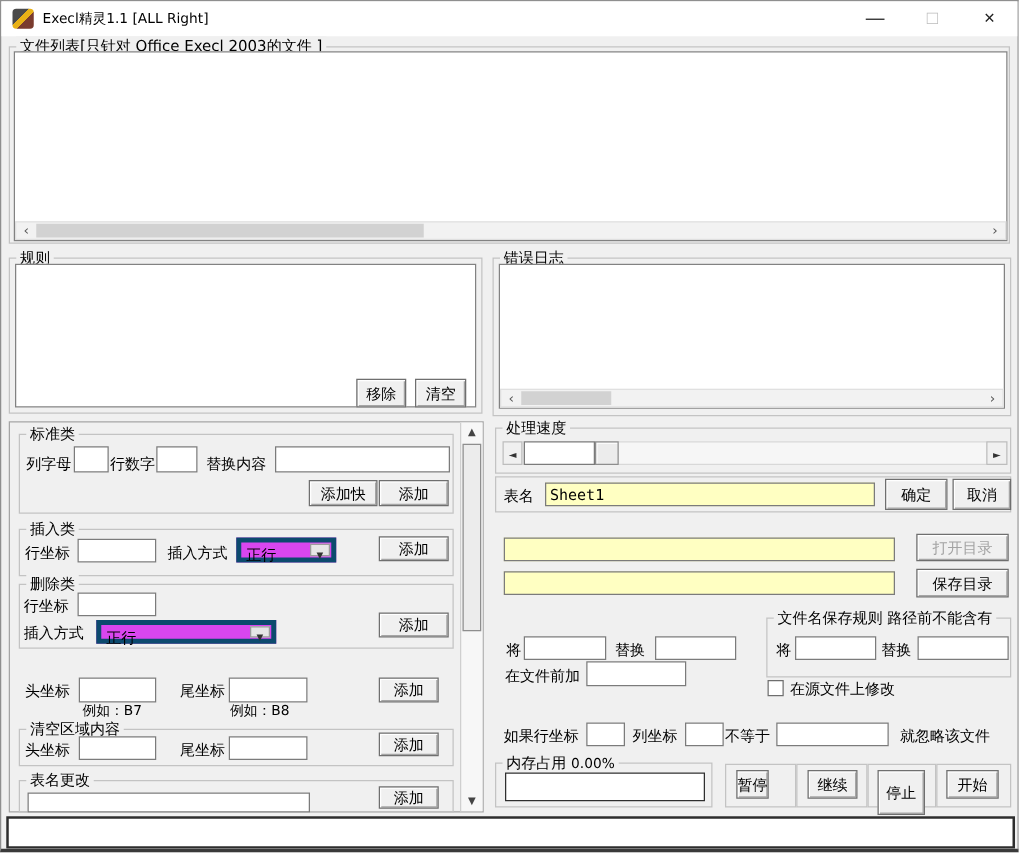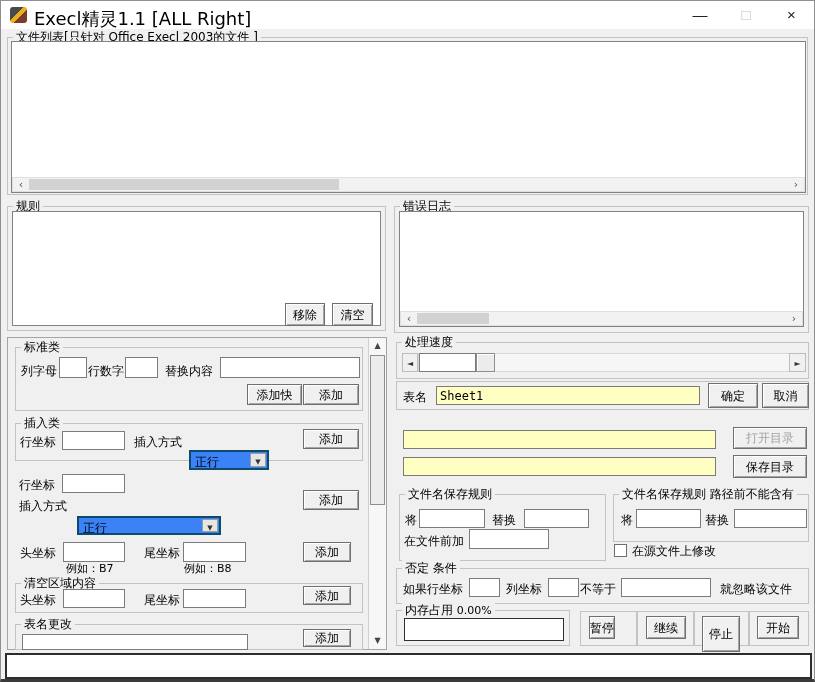--- a/index.html
+++ b/index.html
@@ -6,21 +6,21 @@
   html,body { width:815px; height:682px; }
   body { font-family:"DejaVu Sans","Liberation Sans",sans-serif; font-size:12px; color:#000; }
 
   .window { position:relative; width:815px; height:682px; background:#f0f0f0;
             border:1px solid #8f8f8f; border-bottom:3px solid #3a3a3a; overflow:hidden; }
 
   .titlebar { position:absolute; left:0; top:0; width:100%; height:28px; background:#ffffff; }
   .app-icon { position:absolute; left:9px; top:6px; width:17px; height:16px;
               background:linear-gradient(135deg,#4a4a4a 0 40%,#e8b117 40% 60%,#7a3b2e 60% 100%);
               border-radius:3px; }
-  .title-text { position:absolute; left:33px; top:6px; font-size:18px; white-space:nowrap; }
+  .title-text { position:absolute; left:33px; top:6px; font-size:11px; white-space:nowrap; }
   .cap-btn { position:absolute; top:0; width:46px; height:28px; border:none; background:transparent;
              font-size:15px; color:#222; text-align:center; line-height:28px; }
   .cap-btn.disabled { color:#bdbdbd; }
 
   .group { position:absolute; border:1px solid #c3c3c3; background:transparent; }
   .glabel { position:absolute; top:-9px; left:5px; background:#f0f0f0; padding:0 3px; white-space:nowrap; }
 
   .panel-border { position:absolute; border:1px solid #a5a5a5; }
   .thin-border  { position:absolute; border:1px solid #c3c3c3; }
 
@@ -31,21 +31,21 @@
          font-family:inherit; font-size:12px; text-align:center; padding:0; line-height:1; }
   .btn.disabled { color:#a3a3a3; }
 
   .lbl { position:absolute; white-space:nowrap; }
   .small { font-size:11px; }
 
   input.box { position:absolute; background:#fff; border:1px solid #7b7b7b; font-family:inherit;
               font-size:12px; padding:1px 3px; }
   input.yellow { background:#ffffc2; font-family:"DejaVu Sans Mono","Liberation Mono",monospace; }
 
-  .combo { position:absolute; background:#3b82f6; border:2px solid #0c4a6e;margin-top:20px; }
+  .combo { position:absolute; background:#d946ef; border:4px solid #0c4a6e; }
   .combo-value { position:absolute; left:4px; top:2px; white-space:nowrap; }
   .combo-btn { position:absolute; right:1px; top:1px; bottom:1px; width:16px; background:#e6e6e6;
                border:1px solid #9c9c9c; text-align:center; }
   .combo-arrow { font-size:7px; line-height:16px; color:#333; display:block; }
 
   .hsb { position:absolute; background:#f2f2f2; border:1px solid #e0e0e0; }
   .hsb-arrow { position:absolute; top:0; bottom:0; width:16px; color:#555; font-size:11px;
                text-align:center; line-height:13px; }
   .hsb-thumb { position:absolute; top:1px; bottom:1px; background:#d2d2d2; }
 
@@ -127,20 +127,23 @@
   <input class="box" style="left: 61px; top: 430px; width: 63px; height: 19px;" value="">
   <span class="lbl" style="left:133px;top:433px">插入方式</span>
   <div class="combo" style="left:188px;top:429px;width:80px;height:20px">
     <span class="combo-value">正行</span>
     <span class="combo-btn">
         <span class="combo-arrow">▼</span>
       </span>
   </div>
   <button class="btn" style="left:302px;top:428px;width:56px;height:20px">添加</button>
 
+  <div class="group" style="left:14px;top:466px;width:348px;height:52px">
+    <span class="glabel">删除类</span>
+  </div>
   <span class="lbl" style="left:18px;top:476px">行坐标</span>
   <input class="box" style="left: 61px; top: 473px; width: 63px; height: 19px;" value="">
   <span class="lbl" style="left:18px;top:497px">插入方式</span>
   <div class="combo" style="left:76px;top:495px;width:144px;height:19px">
     <span class="combo-value">正行</span>
     <span class="combo-btn">
         <span class="combo-arrow">▼</span>
       </span>
   </div>
   <button class="btn" style="left:302px;top:489px;width:56px;height:20px">添加</button>
@@ -187,44 +190,38 @@
   <span class="lbl" style="left:402px;top:388px">表名</span>
   <input class="box yellow" style="left: 435px; top: 385px; width: 264px; height: 19px;" value="Sheet1">
   <button class="btn" style="left:707px;top:382px;width:50px;height:25px">确定</button>
   <button class="btn" style="left:761px;top:382px;width:47px;height:25px">取消</button>
 
   <input class="box yellow" style="left: 402px; top: 429px; width: 313px; height: 19px;" value="">
   <input class="box yellow" style="left: 402px; top: 456px; width: 313px; height: 19px;" value="">
   <button class="btn disabled" style="left:732px;top:426px;width:74px;height:22px">打开目录</button>
   <button class="btn" style="left:732px;top:454px;width:74px;height:23px">保存目录</button>
 
-  <div class="group" style="left:398px;top:493px;width:207px;height:67px">
-    <span class="glabel">文件名保存规则</span>
-  </div>
   <span class="lbl" style="left:404px;top:511px">将</span>
   <input class="box" style="left: 418px; top: 508px; width: 66px; height: 19px;" value="">
   <span class="lbl" style="left:491px;top:511px">替换</span>
   <input class="box" style="left: 523px; top: 508px; width: 65px; height: 19px;" value="">
   <span class="lbl" style="left:403px;top:532px">在文件前加</span>
   <input class="box" style="left: 468px; top: 528px; width: 80px; height: 20px;" value="">
 
   <div class="group" style="left:612px;top:493px;width:196px;height:48px">
     <span class="glabel">文件名保存规则 路径前不能含有</span>
   </div>
   <span class="lbl" style="left:620px;top:511px">将</span>
   <input class="box" style="left: 635px; top: 508px; width: 65px; height: 19px;" value="">
   <span class="lbl" style="left:704px;top:511px">替换</span>
   <input class="box" style="left: 733px; top: 508px; width: 73px; height: 19px;" value="">
 
   <span class="checkbox" style="left:613px;top:543px"></span>
   <span class="lbl" style="left:631px;top:542px">在源文件上修改</span>
 
-  <div class="group" style="left:395px;top:567px;width:413px;height:36px">
-    <span class="glabel">否定 条件</span>
-  </div>
   <span class="lbl" style="left:402px;top:580px">如果行坐标</span>
   <input class="box" style="left: 468px; top: 577px; width: 31px; height: 19px;" value="">
   <span class="lbl" style="left:505px;top:580px">列坐标</span>
   <input class="box" style="left: 547px; top: 577px; width: 31px; height: 19px;" value="">
   <span class="lbl" style="left:579px;top:580px">不等于</span>
   <input class="box" style="left: 620px; top: 577px; width: 90px; height: 19px;" value="">
   <span class="lbl" style="left:719px;top:580px">就忽略该文件</span>
 
   <div class="group" style="left:395px;top:609px;width:174px;height:36px">
     <span class="glabel"><span>内存占用</span> <span class="small">0.00%</span></span>

